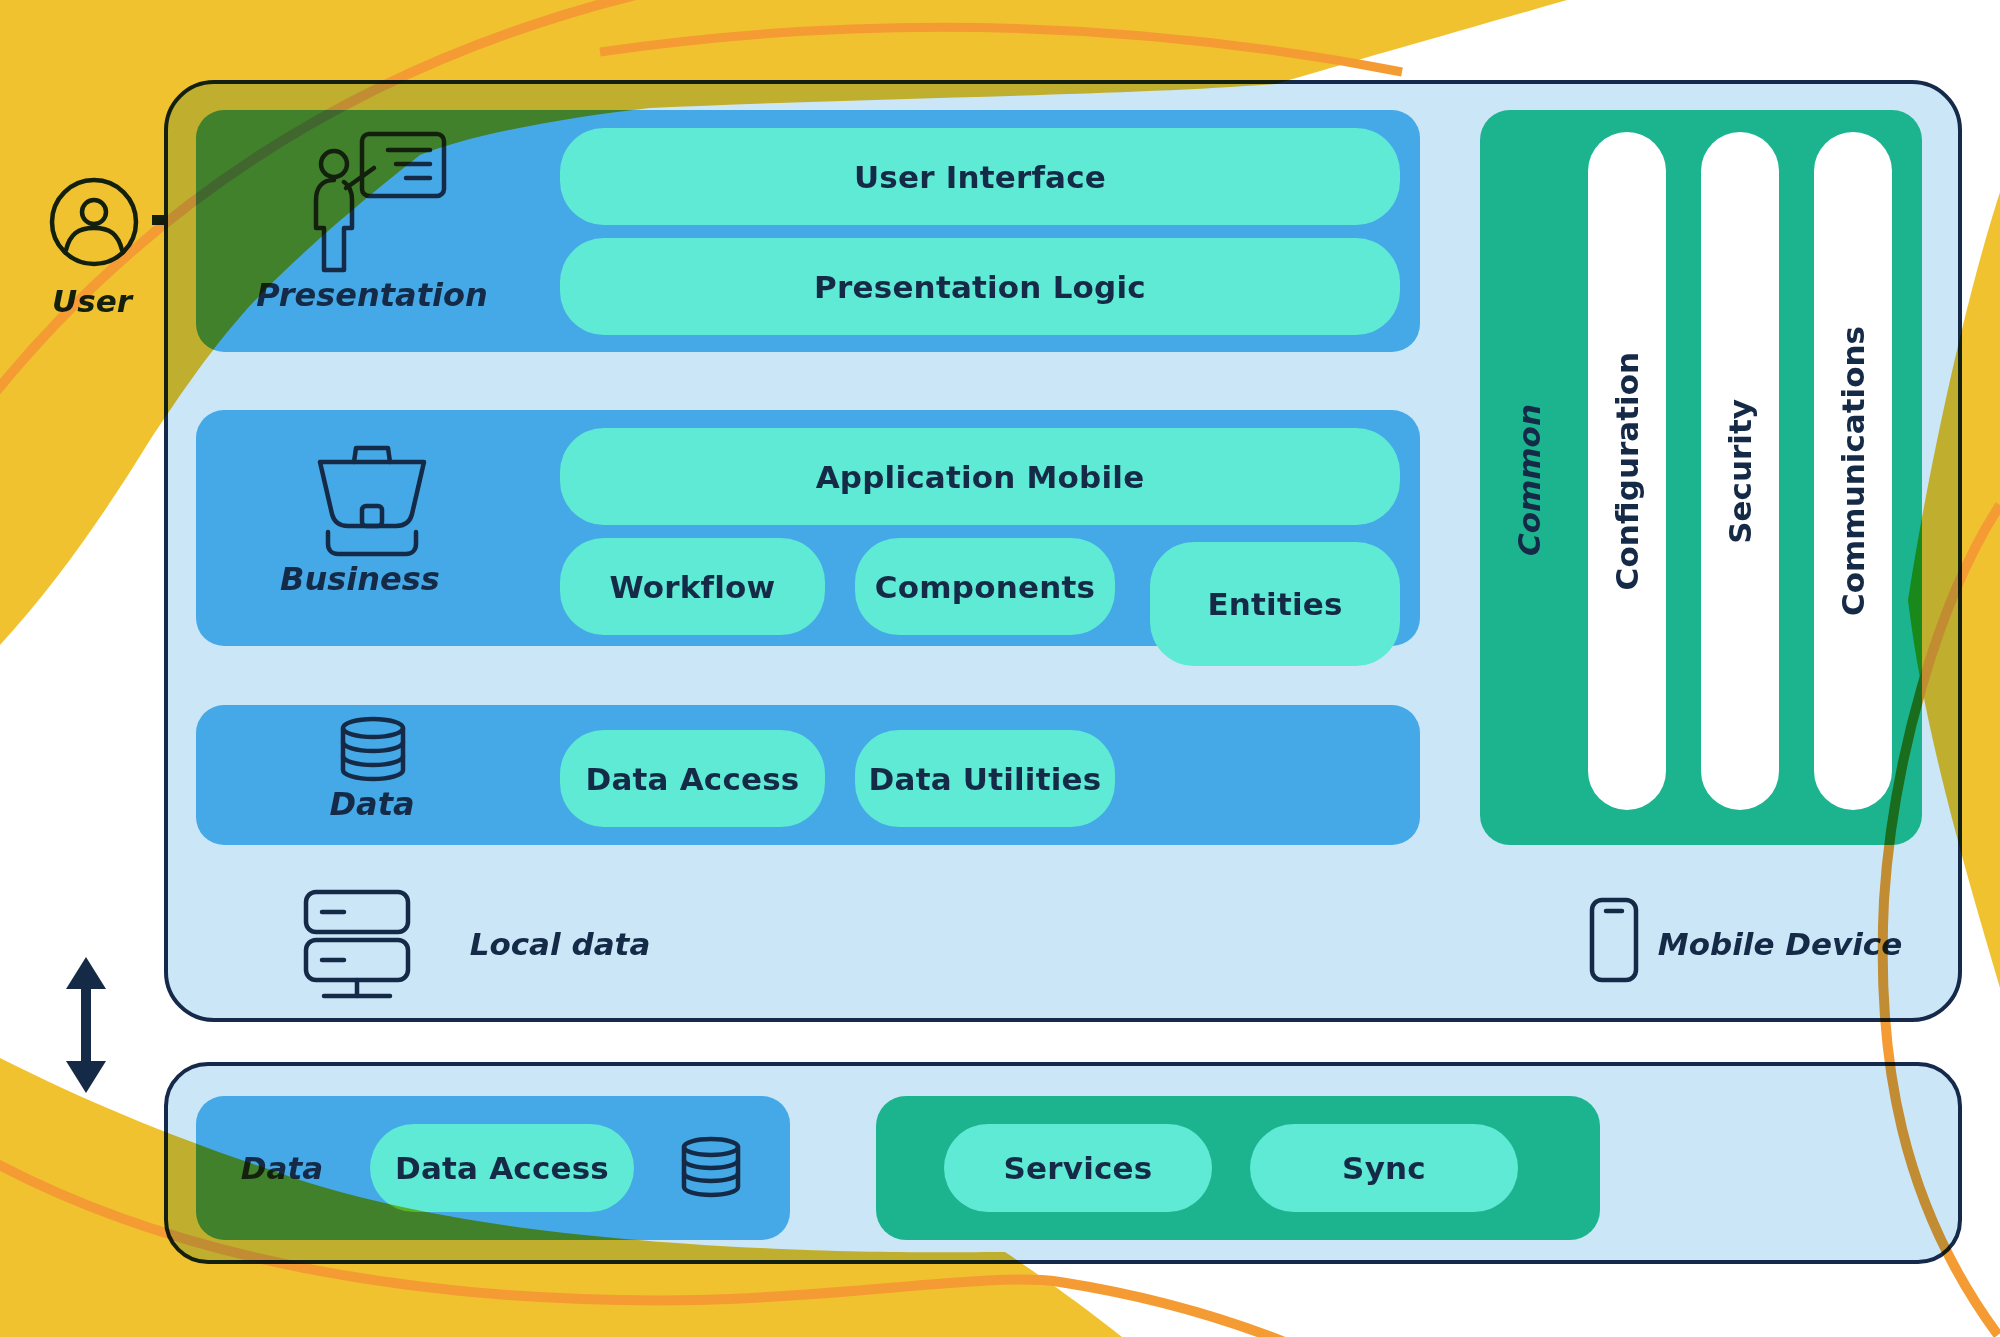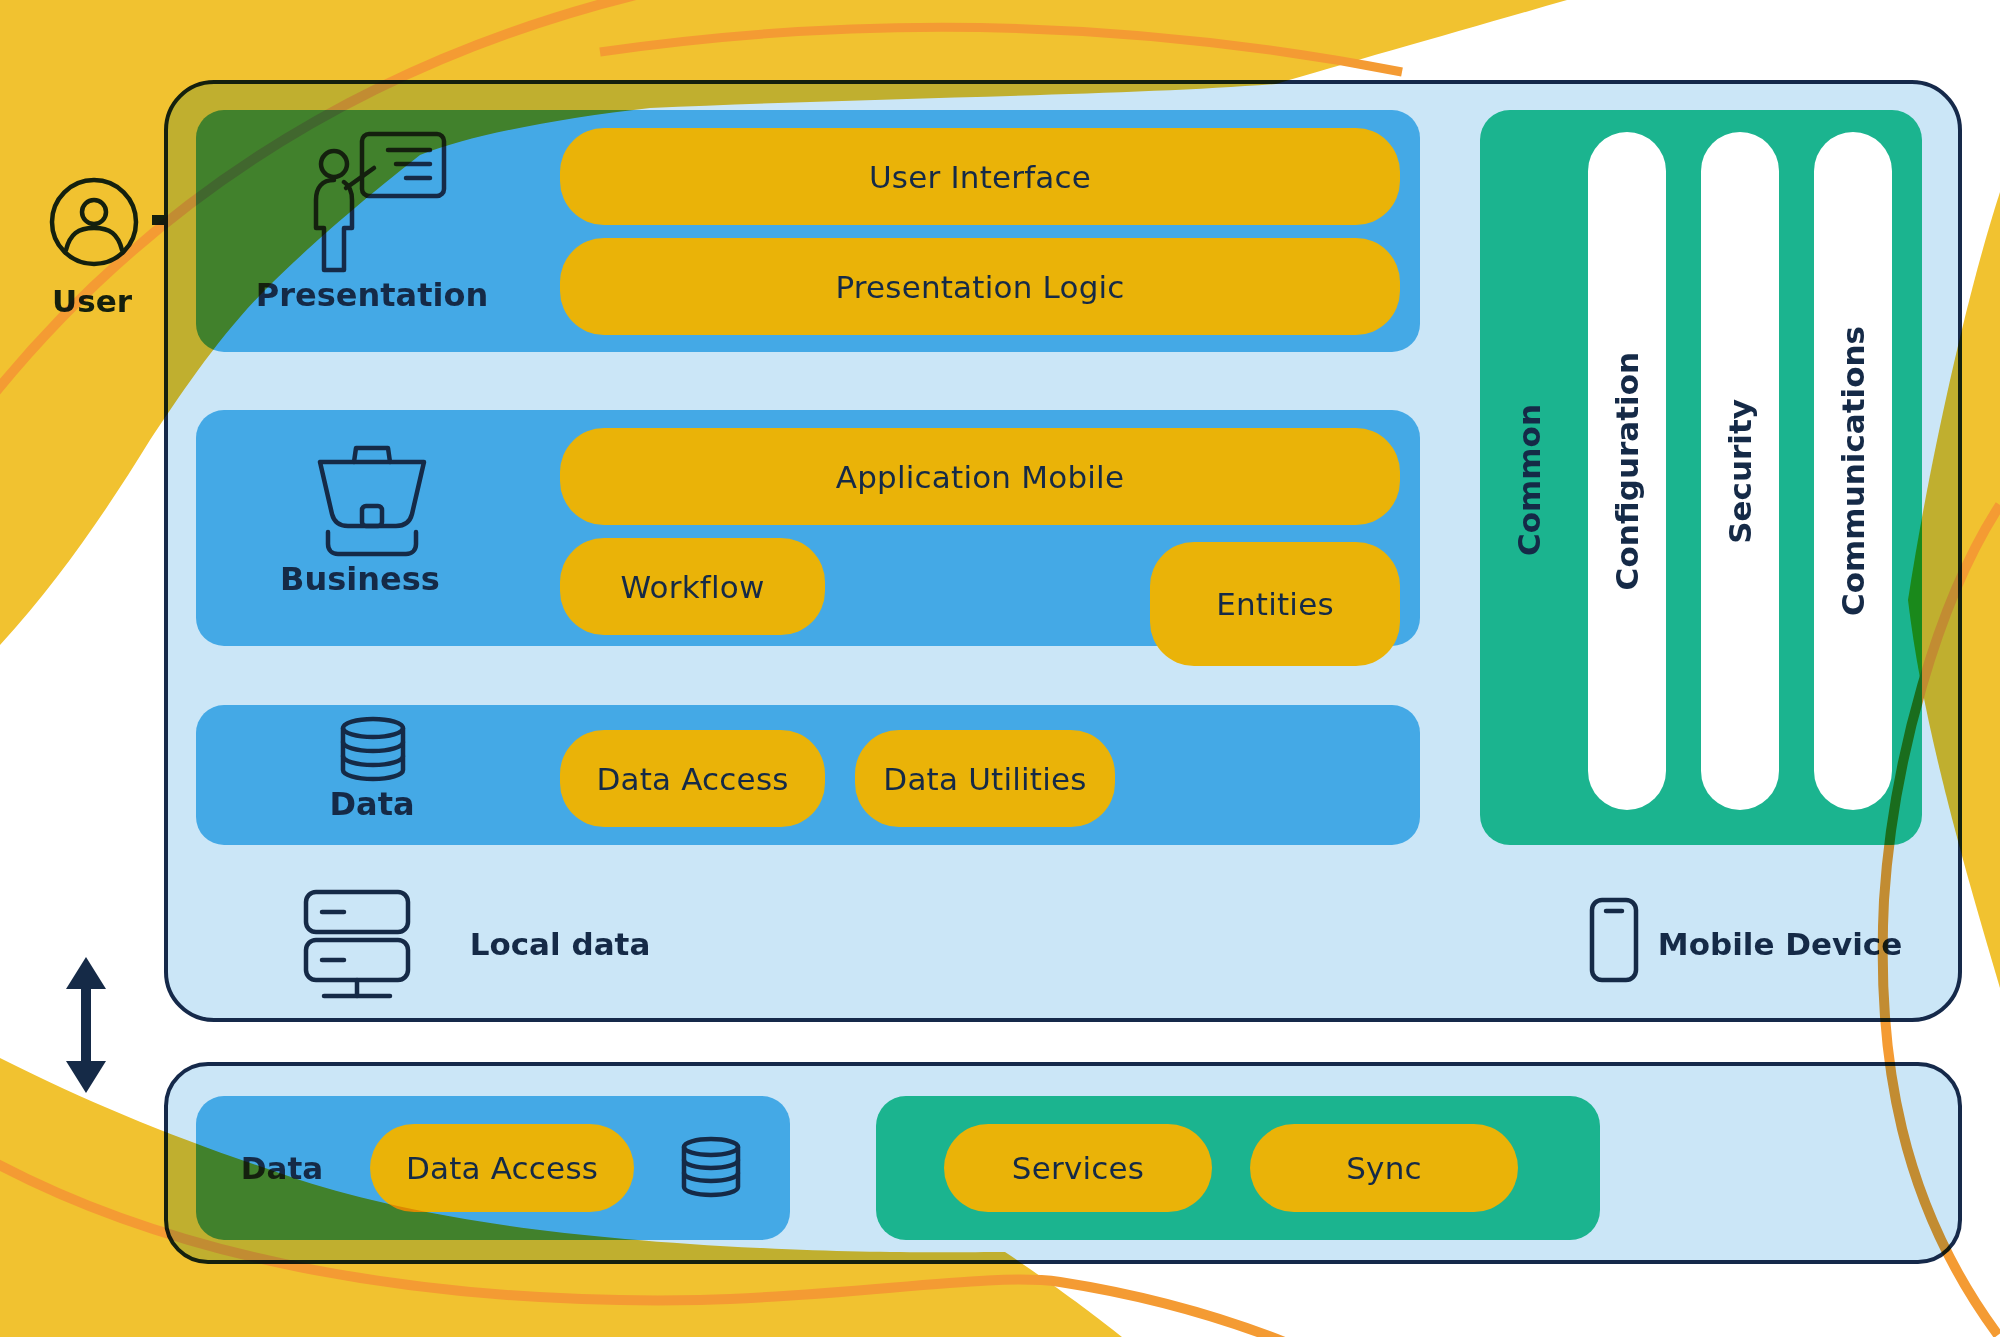--- a/index.html
+++ b/index.html
@@ -14,42 +14,42 @@
   
   .bluebox{position:absolute;background:#44a9e6;border-radius:28px;}
   .box-presentation{left:196px;top:110px;width:1224px;height:242px;}
   .box-business{left:196px;top:410px;width:1224px;height:236px;}
   .box-data{left:196px;top:705px;width:1224px;height:140px;}
   .box-remote-data{left:196px;top:1096px;width:594px;height:144px;}
   .greenbox{position:absolute;background:#1bb48f;border-radius:30px;}
   .box-common{left:1480px;top:110px;width:442px;height:735px;}
   .box-remote-services{left:876px;top:1096px;width:724px;height:144px;}
   
-  .pill{position:absolute;background:#eab308;border-radius:44px;display:flex;align-items:center;justify-content:center;
-        font-weight:400;font-size:31px;letter-spacing:.2px;color:#152a47;}
+  .pill{position:absolute;background:#5eead4;border-radius:44px;display:flex;align-items:center;justify-content:center;
+        font-weight:700;font-size:31px;letter-spacing:.2px;color:#152a47;}
   .pill-ui{left:560px;top:128px;width:840px;height:97px;}
   .pill-pl{left:560px;top:238px;width:840px;height:97px;}
   .pill-af{left:560px;top:428px;width:840px;height:97px;}
   .pill-wf{left:560px;top:538px;width:265px;height:97px;}
   .pill-cp{left:855px;top:538px;width:260px;height:97px;}
   .pill-en{left:1150px;top:542px;width:250px;height:124px;}
   .pill-da{left:560px;top:730px;width:265px;height:97px;}
   .pill-du{left:855px;top:730px;width:260px;height:97px;}
   .pill-st{left:1150px;top:730px;width:250px;height:97px;}
   .pill-rda{left:370px;top:1124px;width:264px;height:88px;}
   .pill-svc{left:944px;top:1124px;width:268px;height:88px;}
   .pill-sync{left:1250px;top:1124px;width:268px;height:88px;}
   
   .vpill{position:absolute;background:#ffffff;border-radius:40px;top:132px;height:678px;width:78px;
          display:flex;align-items:center;justify-content:center;}
   .vpill-1{left:1588px;} .vpill-2{left:1701px;} .vpill-3{left:1814px;}
   .vtext{writing-mode:vertical-rl;transform:rotate(180deg);font-weight:700;font-size:31px;color:#152a47;white-space:nowrap;}
   
   .lbl{position:absolute;display:flex;align-items:center;justify-content:center;text-align:center;
-       font-weight:700;color:#152a47;}
+       font-weight:700;color:#152a47;font-style:italic;}
   .lbl-presentation{left:250px;top:272px;width:244px;height:46px;font-size:32px;}
   .lbl-business{left:240px;top:556px;width:240px;height:46px;font-size:32px;}
   .lbl-data{left:252px;top:782px;width:240px;height:44px;font-size:32px;}
   .lbl-user{left:36px;top:282px;width:112px;height:38px;font-size:31px;}
   .lbl-localdata{left:452px;top:920px;width:216px;height:48px;font-size:31px;}
   .lbl-mobile{left:1652px;top:920px;width:256px;height:48px;font-size:31px;}
   .lbl-common{left:1498px;top:280px;width:62px;height:400px;}
   .lbl-remote-data{left:212px;top:1140px;width:140px;height:56px;font-size:31px;}
   .lbl-remote{left:1640px;top:1106px;width:280px;height:124px;font-size:31px;line-height:39px;}
   .icon{position:absolute;}
@@ -100,20 +100,21 @@
     <svg width="124" height="118" viewBox="0 0 124 118" fill="none" stroke="#152a47" stroke-width="4.5" stroke-linecap="round" stroke-linejoin="round">
       <path d="M 44 22 L 46 8 L 78 8 L 80 22"></path>
       <path d="M 10 22 L 114 22 L 102 74 C 100 82 94 86 86 86 L 38 86 C 30 86 24 82 22 74 Z"></path>
       <rect x="52" y="66" width="20" height="20" rx="4"></rect>
       <path d="M 18 92 L 18 104 C 18 110 22 114 28 114 L 96 114 C 102 114 106 110 106 104 L 106 92"></path>
     </svg>
   </div>
   <div class="lbl lbl-business">Business</div>
   <div class="pill pill-af">Application Mobile</div>
   <div class="pill pill-wf">Workflow</div>
+  <div class="pill pill-cp">Components</div>
   <div class="pill pill-en">Entities</div>
 
   <div class="bluebox box-data"></div>
   <div class="icon" style="left:334px;top:716px;width:78px;height:66px;">
     <svg width="78" height="66" viewBox="0 0 78 66" fill="none" stroke="#152a47" stroke-width="4.5" stroke-linecap="round">
       <ellipse cx="39" cy="12" rx="30" ry="9"></ellipse>
       <path d="M 9 12 L 9 54 A 30 9 0 0 0 69 54 L 69 12"></path>
       <path d="M 9 26 A 30 9 0 0 0 69 26"></path>
       <path d="M 9 40 A 30 9 0 0 0 69 40"></path>
     </svg>

